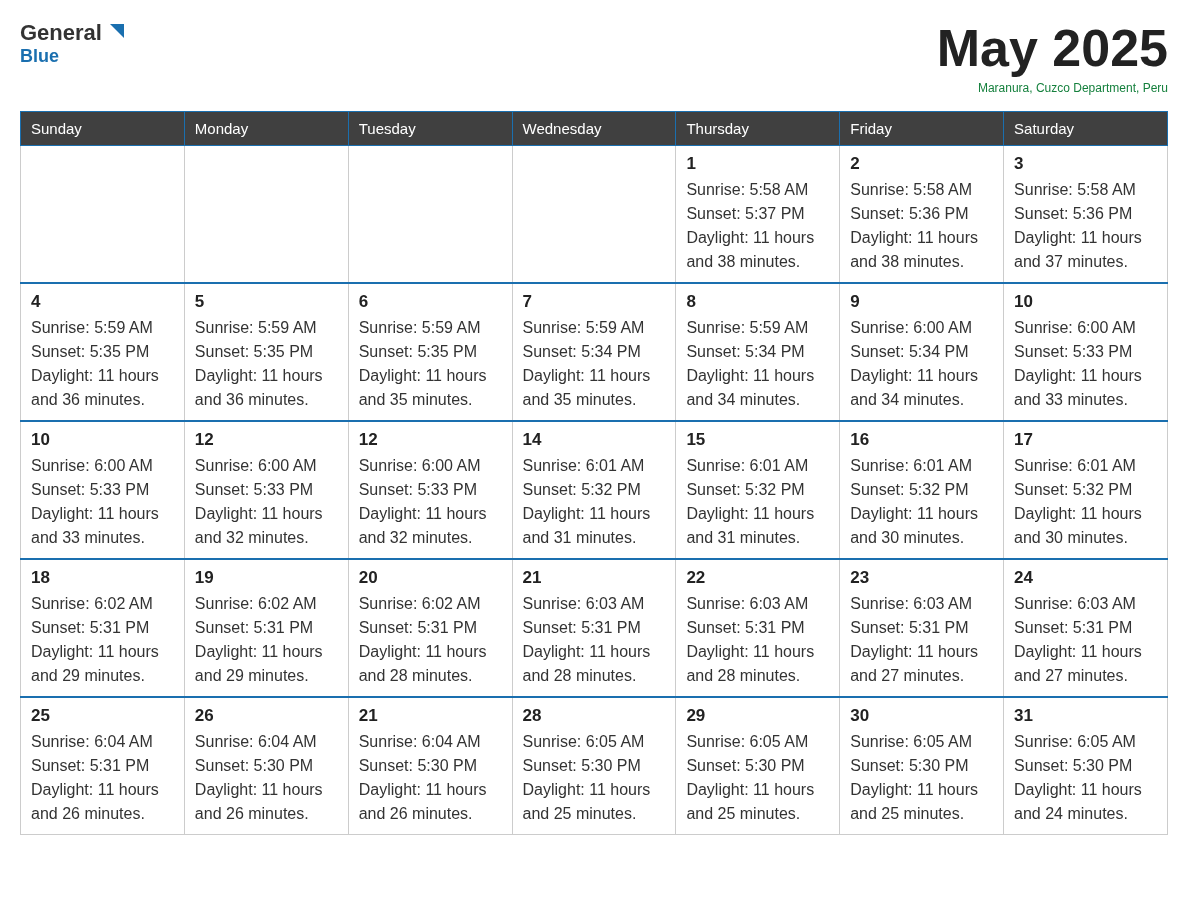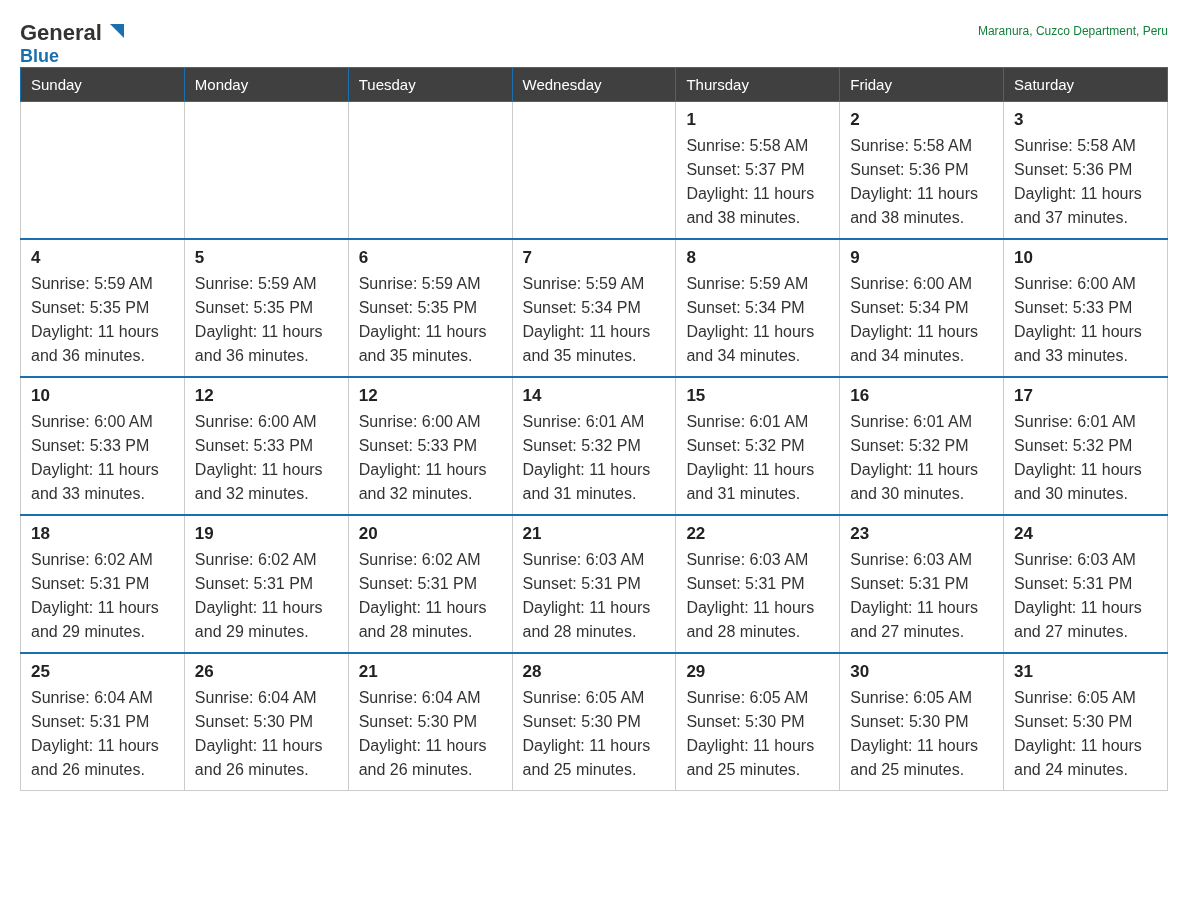--- a/index.html
+++ b/index.html
@@ -7,20 +7,21 @@
       font-family: Arial, sans-serif;
       background: #fff;
       width: 1188px;
       min-height: 918px;
       padding: 20px;
     }
     .header {
       display: flex;
       justify-content: space-between;
       align-items: flex-start;
+      margin-bottom: 16px;
       gap: 45px;
     }
     .logo {
       display: flex;
       align-items: center;
       gap: 6px;
     }
     .logo-text-general {
       font-size: 22px;
       font-weight: bold;
@@ -106,20 +107,21 @@
         <div style="position:relative; display:inline-block; margin-left:4px;">
           <svg width="22" height="22" viewBox="0 0 22 22">
             <polygon points="4,4 18,4 18,18" fill="#1a6faf"></polygon>
           </svg>
         </div>
       </div>
       <span class="logo-text-blue">Blue</span>
     </div>
   </div>
   <div class="title-section">
+    <div class="month-year">May 2025</div>
     <div class="location">Maranura, Cuzco Department, Peru</div>
   </div>
 </div>
 
 <table class="calendar">
   <thead>
     <tr>
     <th>Sunday</th>
         <th>Monday</th>
         <th>Tuesday</th>

